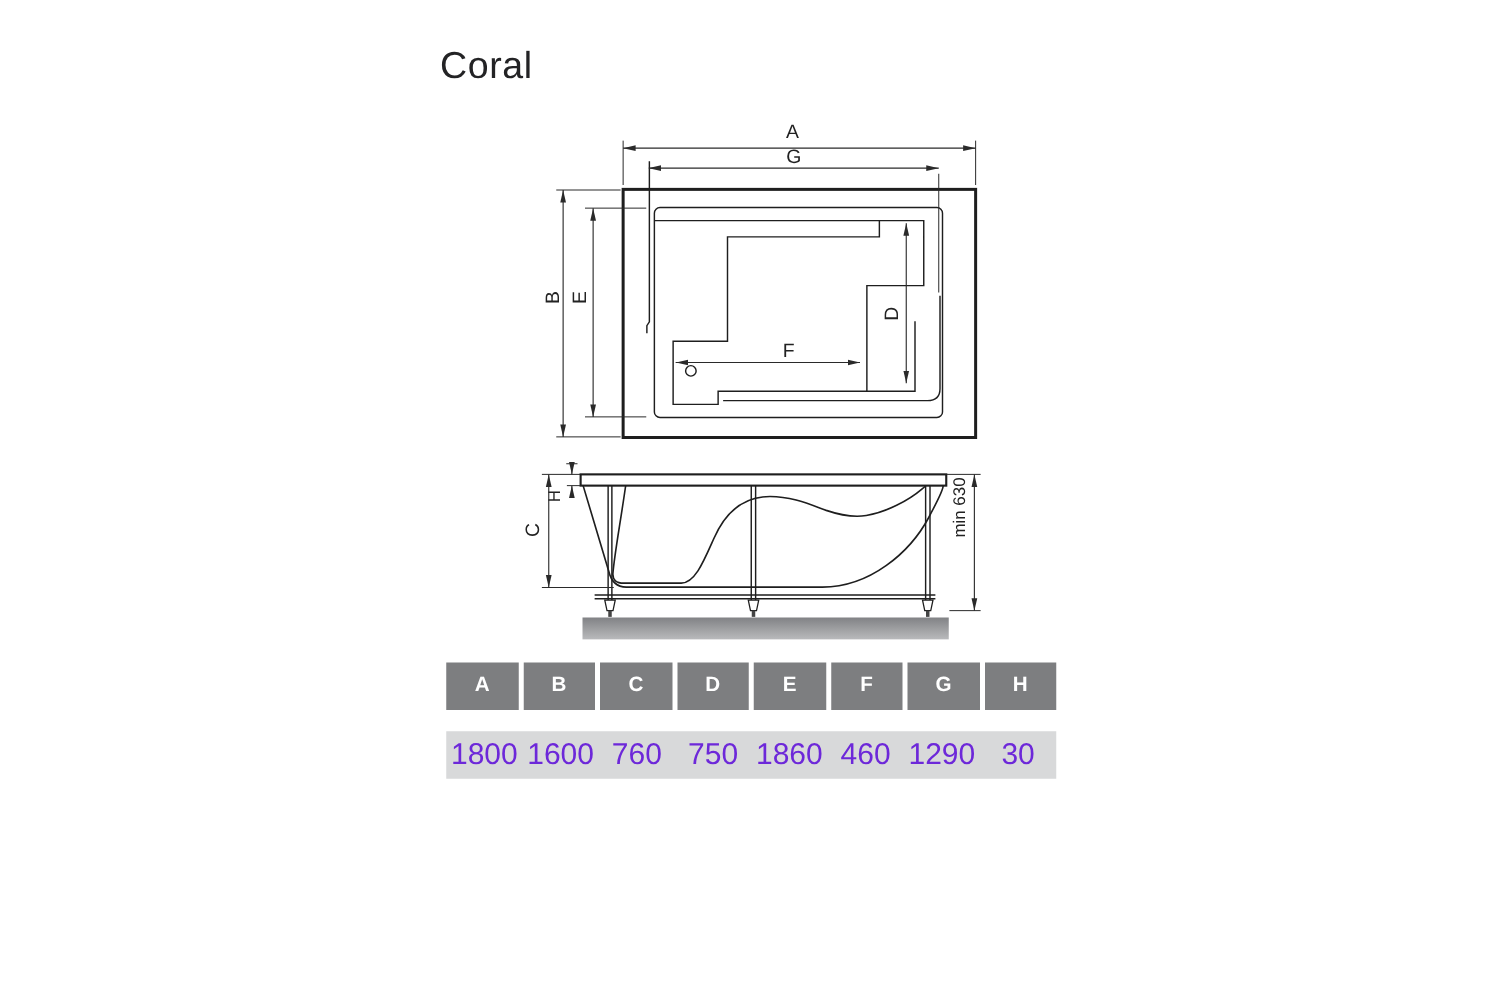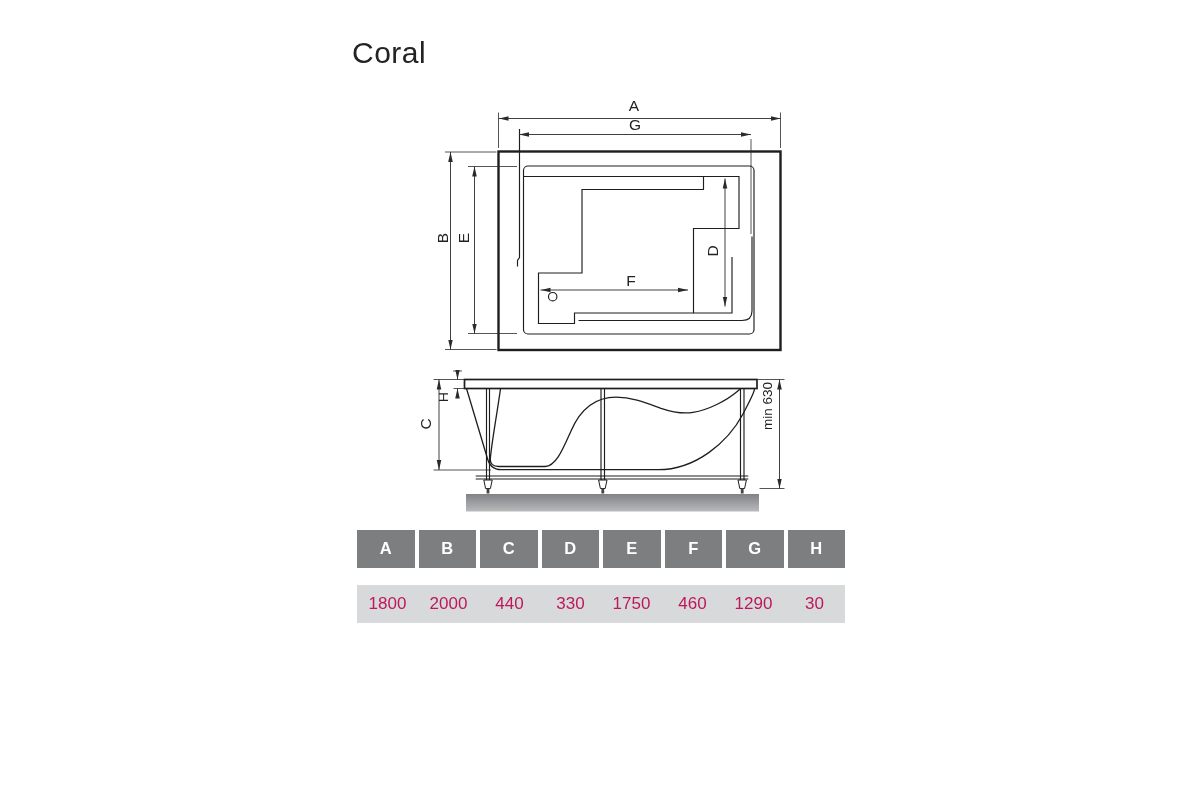--- a/index.html
+++ b/index.html
@@ -21,21 +21,21 @@
   .lbl{fill:#222;font-family:"Liberation Sans",sans-serif;font-size:15.5px;}
   .lbl-s{fill:#222;font-family:"Liberation Sans",sans-serif;font-size:13.5px;}
   .foot{stroke:var(--line);stroke-width:1;fill:#fff;}
   .bolt{fill:#444;}
   .dim-table{position:absolute;left:357px;top:530px;width:488px;}
   .thead{display:flex;gap:4px;height:37.5px;}
   .th{flex:1;background:var(--header_bg);color:#fff;font-weight:bold;font-size:16.5px;
       display:flex;align-items:center;justify-content:center;}
   .tvals{display:flex;height:38px;background:var(--value_bg);margin-top:17px;}
   .td{flex:1;display:flex;align-items:center;justify-content:center;
-      font-size:17px;color:#be185d;}
+      font-size:24px;color:#6d28d9;}
 </style>
 </head>
 <body>
 
 <div class="page">
 
   <div class="title">Coral</div>
 
   <svg width="1200" height="800" viewBox="0 0 1200 800">
     <defs>
@@ -141,23 +141,23 @@
       <div class="th">B</div>
       <div class="th">C</div>
       <div class="th">D</div>
       <div class="th">E</div>
       <div class="th">F</div>
       <div class="th">G</div>
       <div class="th">H</div>
     </div>
     <div class="tvals">
       <div class="td">1800</div>
-      <div class="td">2000</div>
-      <div class="td">440</div>
-      <div class="td">330</div>
-      <div class="td">1750</div>
+      <div class="td">1600</div>
+      <div class="td">760</div>
+      <div class="td">750</div>
+      <div class="td">1860</div>
       <div class="td">460</div>
       <div class="td">1290</div>
       <div class="td">30</div>
     </div>
   </div>
 
 </div>
 
 </body></html>

